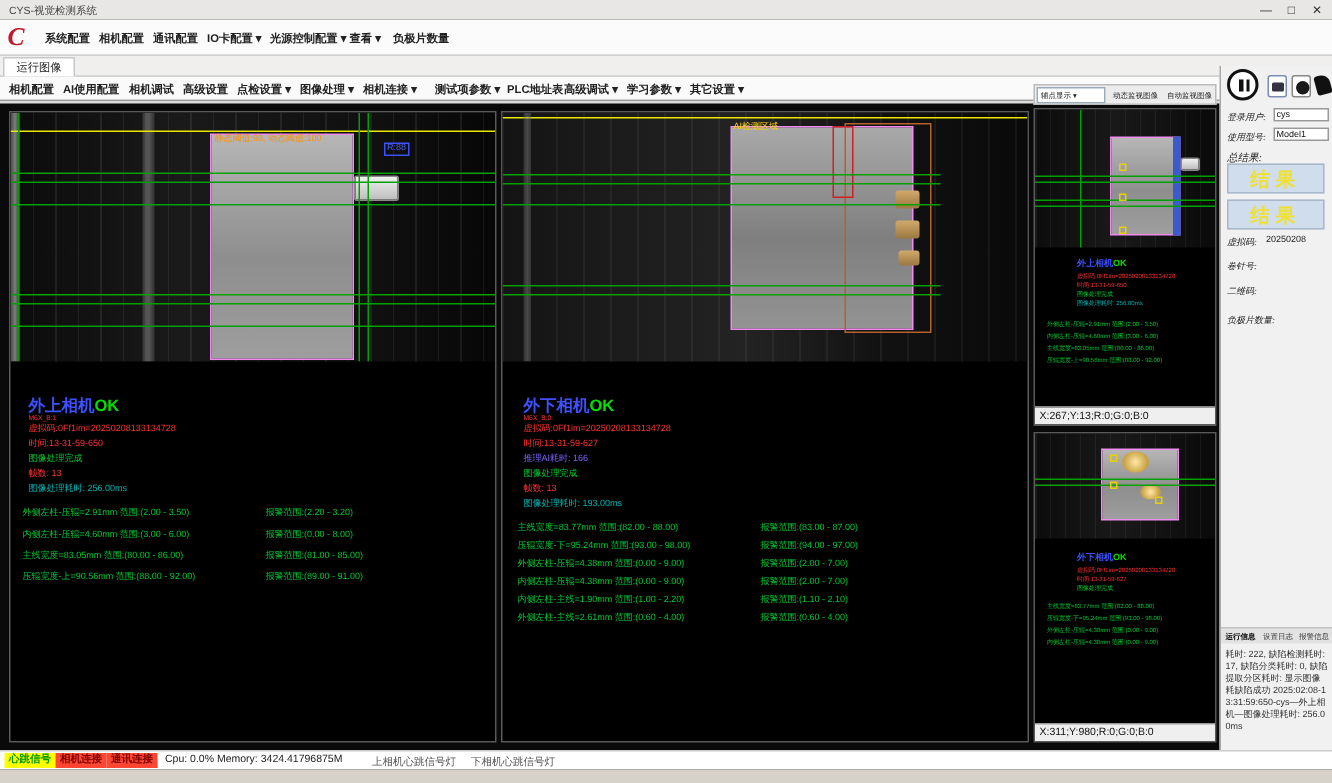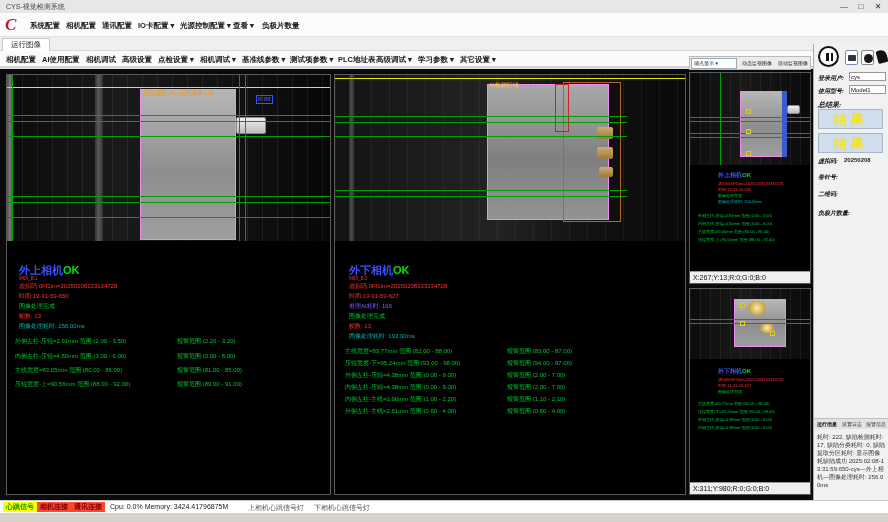--- a/index.html
+++ b/index.html
@@ -43,21 +43,21 @@
   .mrow span { position:absolute; font-size:6px; color:#00c832; white-space:nowrap; }
   .coordbar { position:absolute; left:0; bottom:0; width:100%; height:13px; background:#efefef; border-top:1px solid #9a9a9a; font-size:8px; line-height:12px; color:#111; padding-left:3px; }
   .minihdr { position:absolute; left:689px; top:56px; width:122px; height:14px; background:#ececec; border:1px solid #bbb; }
   .minihdr span { position:absolute; top:3px; font-size:5px; color:#222; white-space:nowrap; }
   .mh-box { position:absolute; left:1px; top:1px; width:46px; height:11px; background:#fff; border:1px solid #9ab; }
   .mini-t { position:absolute; font-size:6px; font-weight:bold; white-space:nowrap; }
   .micro { position:absolute; font-size:4px; line-height:5px; white-space:nowrap; }
   .sq { position:absolute; width:5px; height:5px; border:1px solid #e8d000; }
   
   .sidebar { position:absolute; left:813px; top:44px; width:75px; height:456px; background:#f1f1f1; border-left:1px solid #aaa; }
-  .sb-label { position:absolute; font-size:6px; font-style:italic; font-weight:bold; color:#222; white-space:nowrap; font-family:"Liberation Serif",serif; }
+  .sb-label { position:absolute; font-size:6px; font-style:italic; font-weight:normal; color:#222; white-space:nowrap; font-family:"Liberation Serif",serif; }
   .sb-input { position:absolute; height:9px; background:#fff; border:1px solid #999; font-size:6px; padding:0 1px; color:#111; font-family:"Liberation Sans",sans-serif; }
   .resbox { position:absolute; left:4px; width:65px; height:20px; background:#cfdded; border:1px solid #a8b8c8; text-align:center; }
   .resbox span { font-size:13px; font-weight:bold; color:#f0e130; line-height:20px; letter-spacing:4px; }
   .pausebtn { position:absolute; left:4px; top:2px; width:21px; height:21px; border:2px solid #111; border-radius:50%; background:#fff; }
   .pausebtn i { position:absolute; top:5px; width:2.5px; height:8px; background:#111; }
   .icobtn { position:absolute; background:#fff; border:1px solid #7a8db0; border-radius:2px; }
   .sb-tabs { position:absolute; left:0; top:374px; width:75px; height:11px; background:#e2e2e2; border-top:1px solid #c0c0c0; }
   .sb-tabs span { position:absolute; top:2px; font-size:5px; color:#333; white-space:nowrap; }
   .sb-log { position:absolute; left:3px; top:389px; width:69px; font-size:6px; line-height:8px; color:#333; word-break:break-all; }
   
@@ -99,22 +99,22 @@
   <div class="tabrow">
     <div class="tab">运行图像</div>
   </div>
 
   <div class="toolbar">
     <span class="ti" style="left:6px">相机配置</span>
     <span class="ti" style="left:42px">AI使用配置</span>
     <span class="ti" style="left:86px">相机调试</span>
     <span class="ti" style="left:122px">高级设置</span>
     <span class="ti" style="left:158px">点检设置 ▾</span>
-    <span class="ti" style="left:200px">相机调试 ▾</span>
-    <span class="ti" style="left:242px">基准线参数 ▾</span>
+    <span class="ti" style="left:200px">图像处理 ▾</span>
+    <span class="ti" style="left:242px">相机连接 ▾</span>
     <span class="ti" style="left:290px">测试项参数 ▾</span>
     <span class="ti" style="left:338px">PLC地址表</span>
     <span class="ti" style="left:376px">高级调试 ▾</span>
     <span class="ti" style="left:418px">学习参数 ▾</span>
     <span class="ti" style="left:460px">其它设置 ▾</span>
   </div>
 
   <div class="main"></div>
 
   <div class="panel" style="left:6px; top:74px; width:325px; height:421px;">

